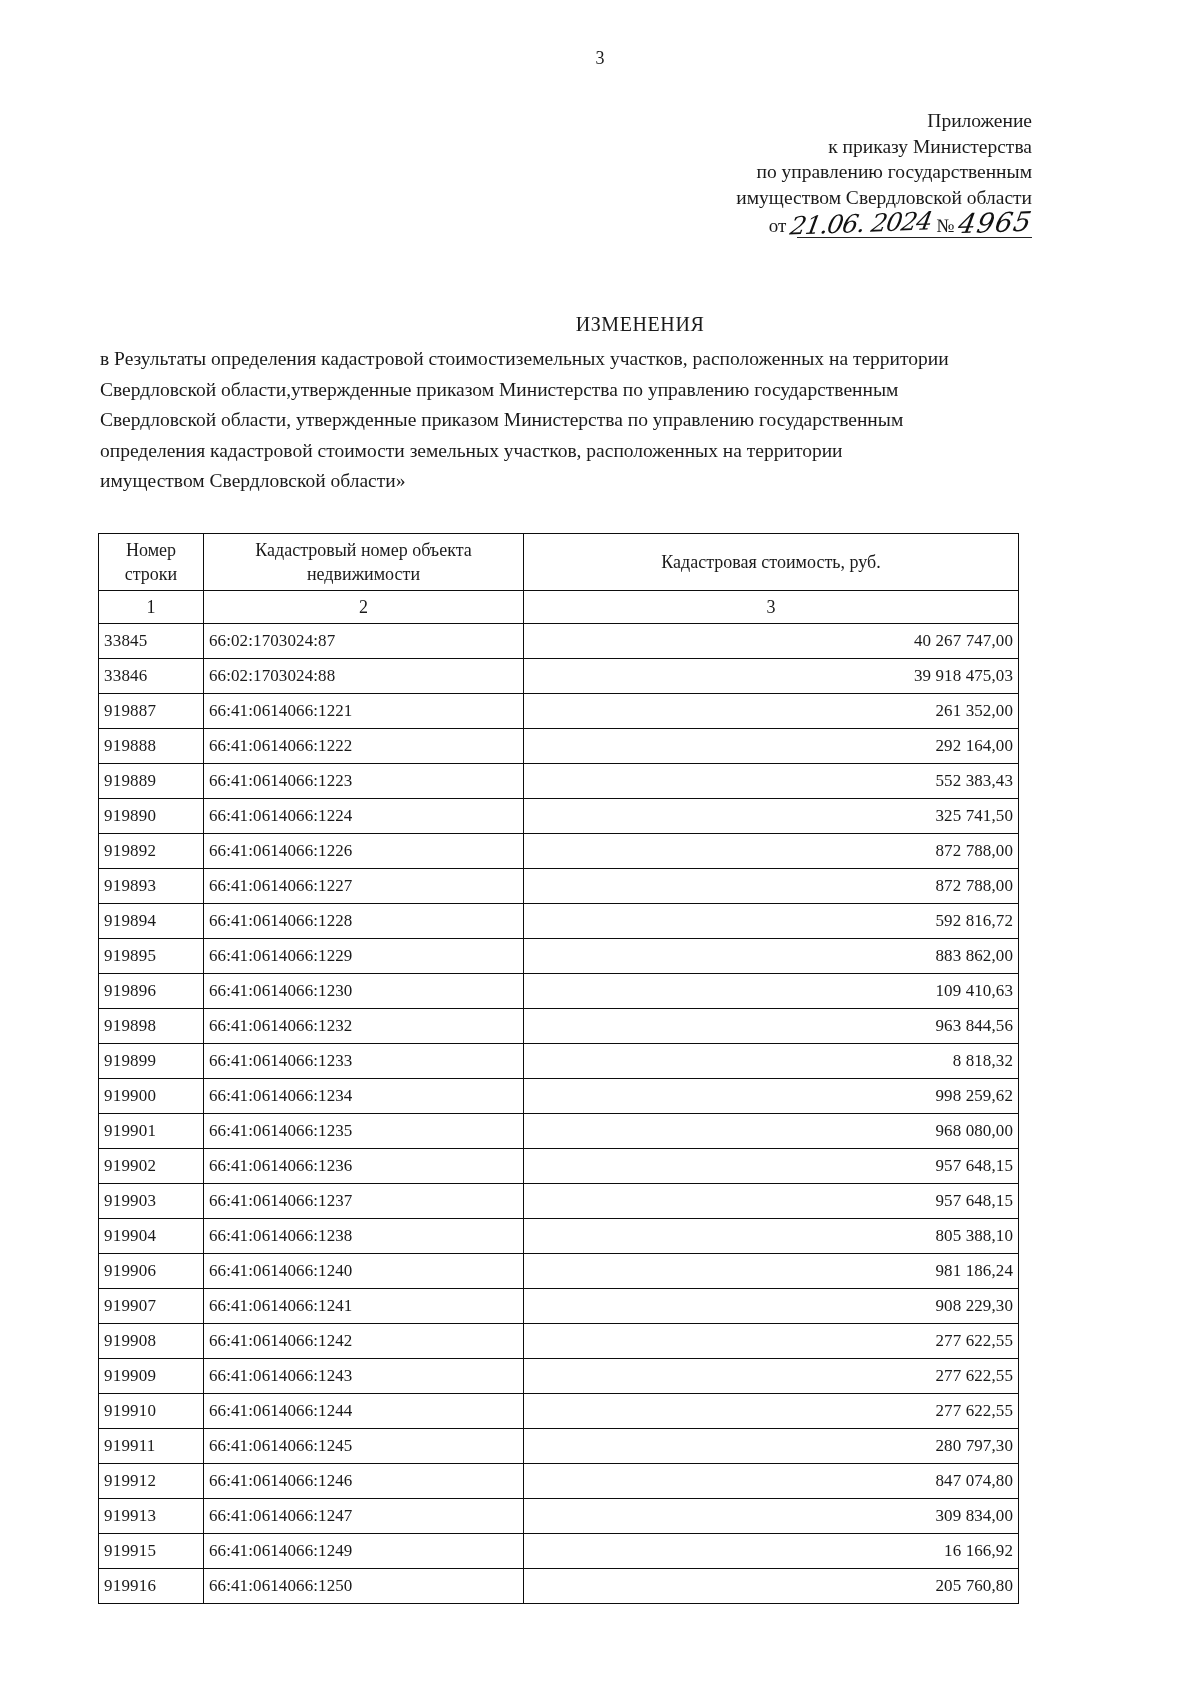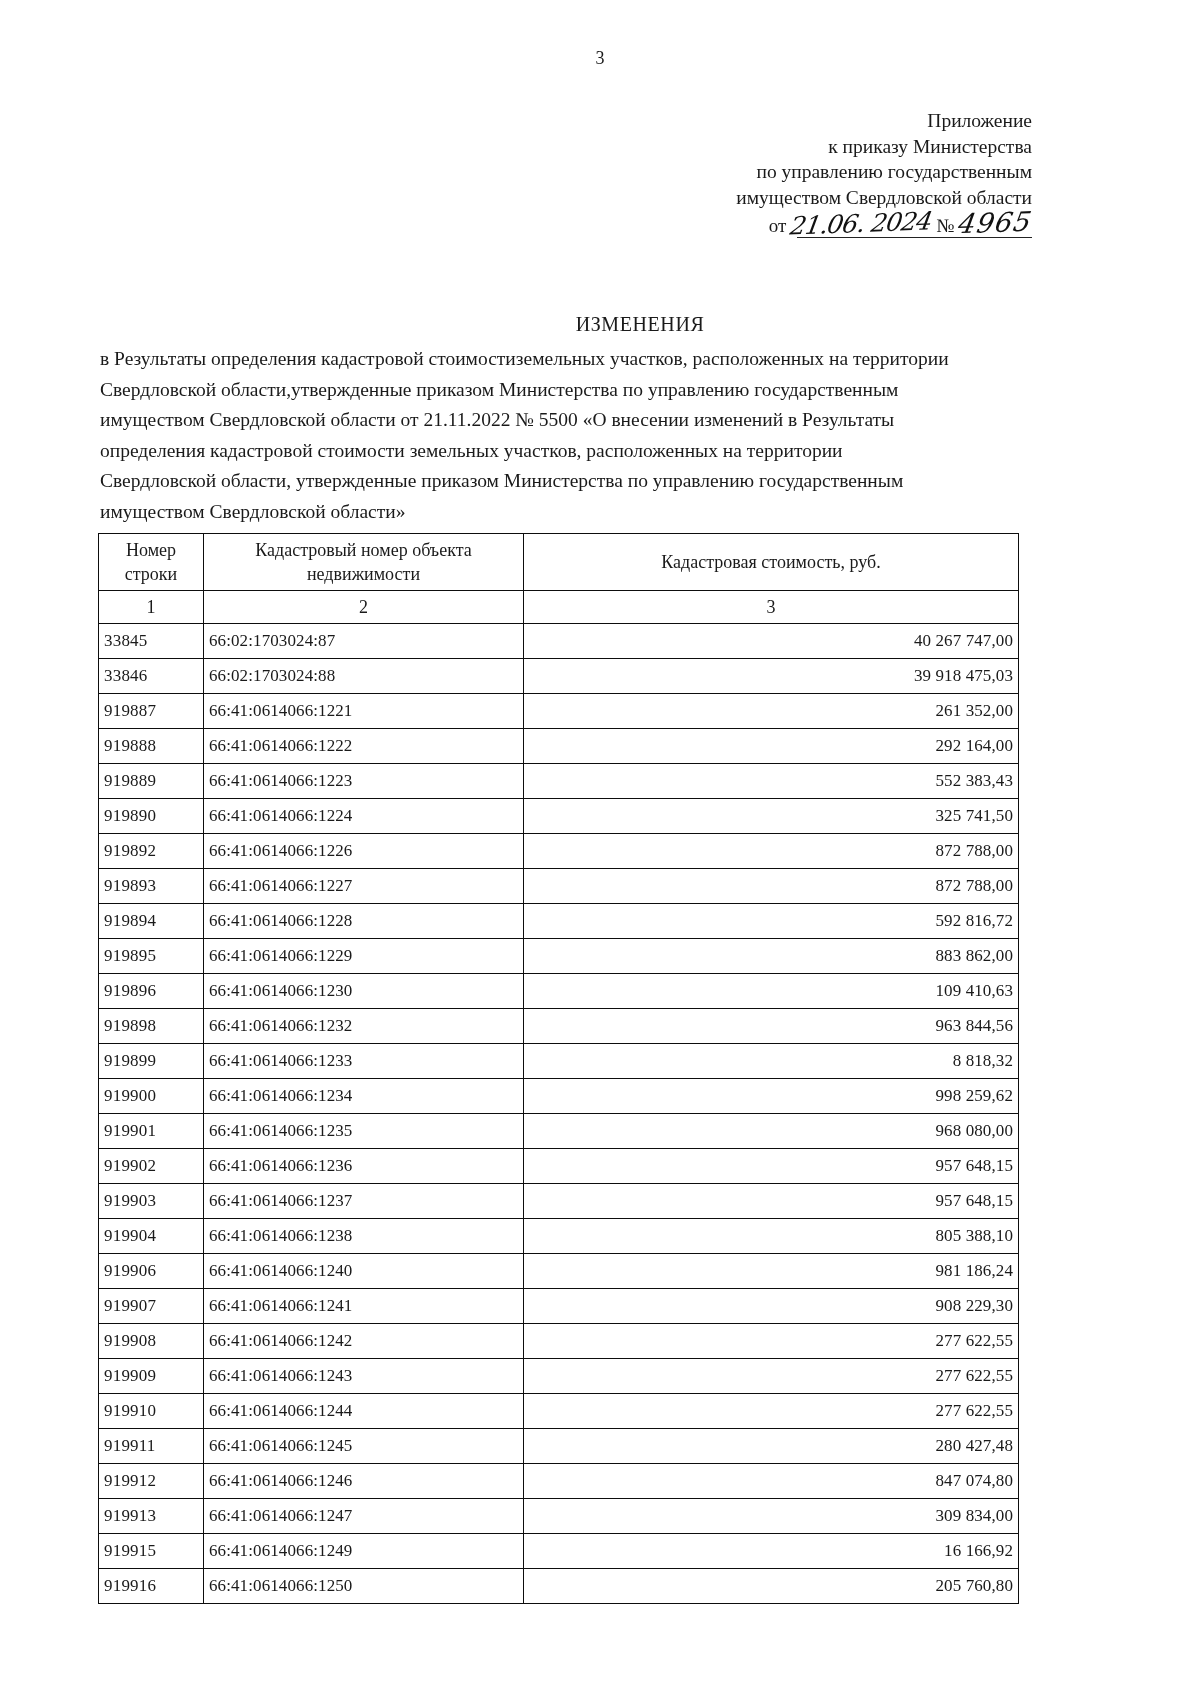--- a/index.html
+++ b/index.html
@@ -165,23 +165,22 @@
       <span class="rule"></span>
       <span class="rule2"></span>
     </div>
   </div>
 
   <div class="doc-heading">ИЗМЕНЕНИЯ</div>
 
   <div class="doc-subtitle">
     <p>в Результаты определения кадастровой стоимостиземельных участков, расположенных на территории</p>
     <p>Свердловской области,утвержденные приказом Министерства по управлению государственным</p>
-    <p>имуществом Свердловской области от 21.11.2022 № 5500 «О внесении изменений в Результаты</p>
+    <p>Свердловской области, утвержденные приказом Министерства по управлению государственным</p>
     <p>определения кадастровой стоимости земельных участков, расположенных на территории</p>
-    <p>Свердловской области, утвержденные приказом Министерства по управлению государственным</p>
     <p>имуществом Свердловской области»</p>
   </div>
 
   <div class="tbl-wrap">
     <table class="kad">
       <colgroup>
         <col class="c1">
           <col class="c2">
           <col class="c3">
       </colgroup>
@@ -315,21 +314,21 @@
             <td class="cell-val">277 622,55</td>
           </tr>
           <tr>
             <td class="cell-num">919910</td>
             <td class="cell-kad">66:41:0614066:1244</td>
             <td class="cell-val">277 622,55</td>
           </tr>
           <tr>
             <td class="cell-num">919911</td>
             <td class="cell-kad">66:41:0614066:1245</td>
-            <td class="cell-val">280 427,48</td>
+            <td class="cell-val">280 797,30</td>
           </tr>
           <tr>
             <td class="cell-num">919912</td>
             <td class="cell-kad">66:41:0614066:1246</td>
             <td class="cell-val">847 074,80</td>
           </tr>
           <tr>
             <td class="cell-num">919913</td>
             <td class="cell-kad">66:41:0614066:1247</td>
             <td class="cell-val">309 834,00</td>

